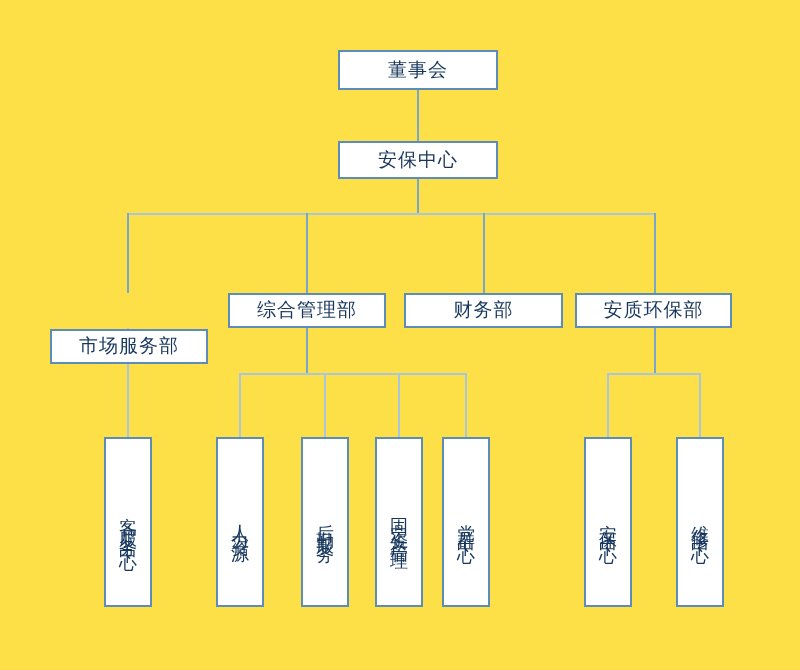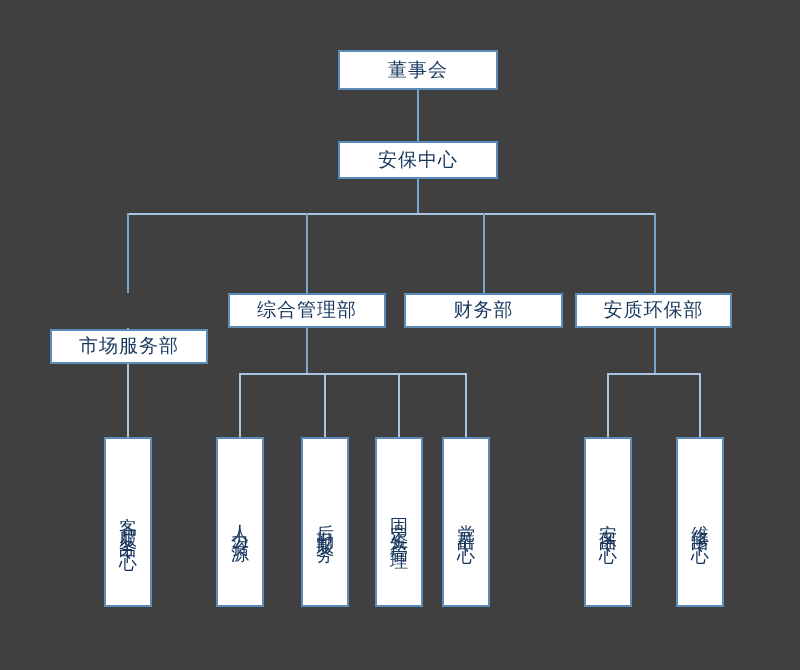--- a/index.html
+++ b/index.html
@@ -5,21 +5,21 @@
 <style>
   html, body {
     margin: 0;
     padding: 0;
     background: #ffffff;
   }
   #canvas {
     position: relative;
     width: 800px;
     height: 670px;
-    background: #404040;
+    background: #fde047;
     font-family: "Liberation Serif", "DejaVu Serif", serif;
     overflow: hidden;
   }
   .node {
     position: absolute;
     box-sizing: border-box;
     border: 2px solid #5b8db8;
     background: #ffffff;
     display: flex;
     align-items: center;

